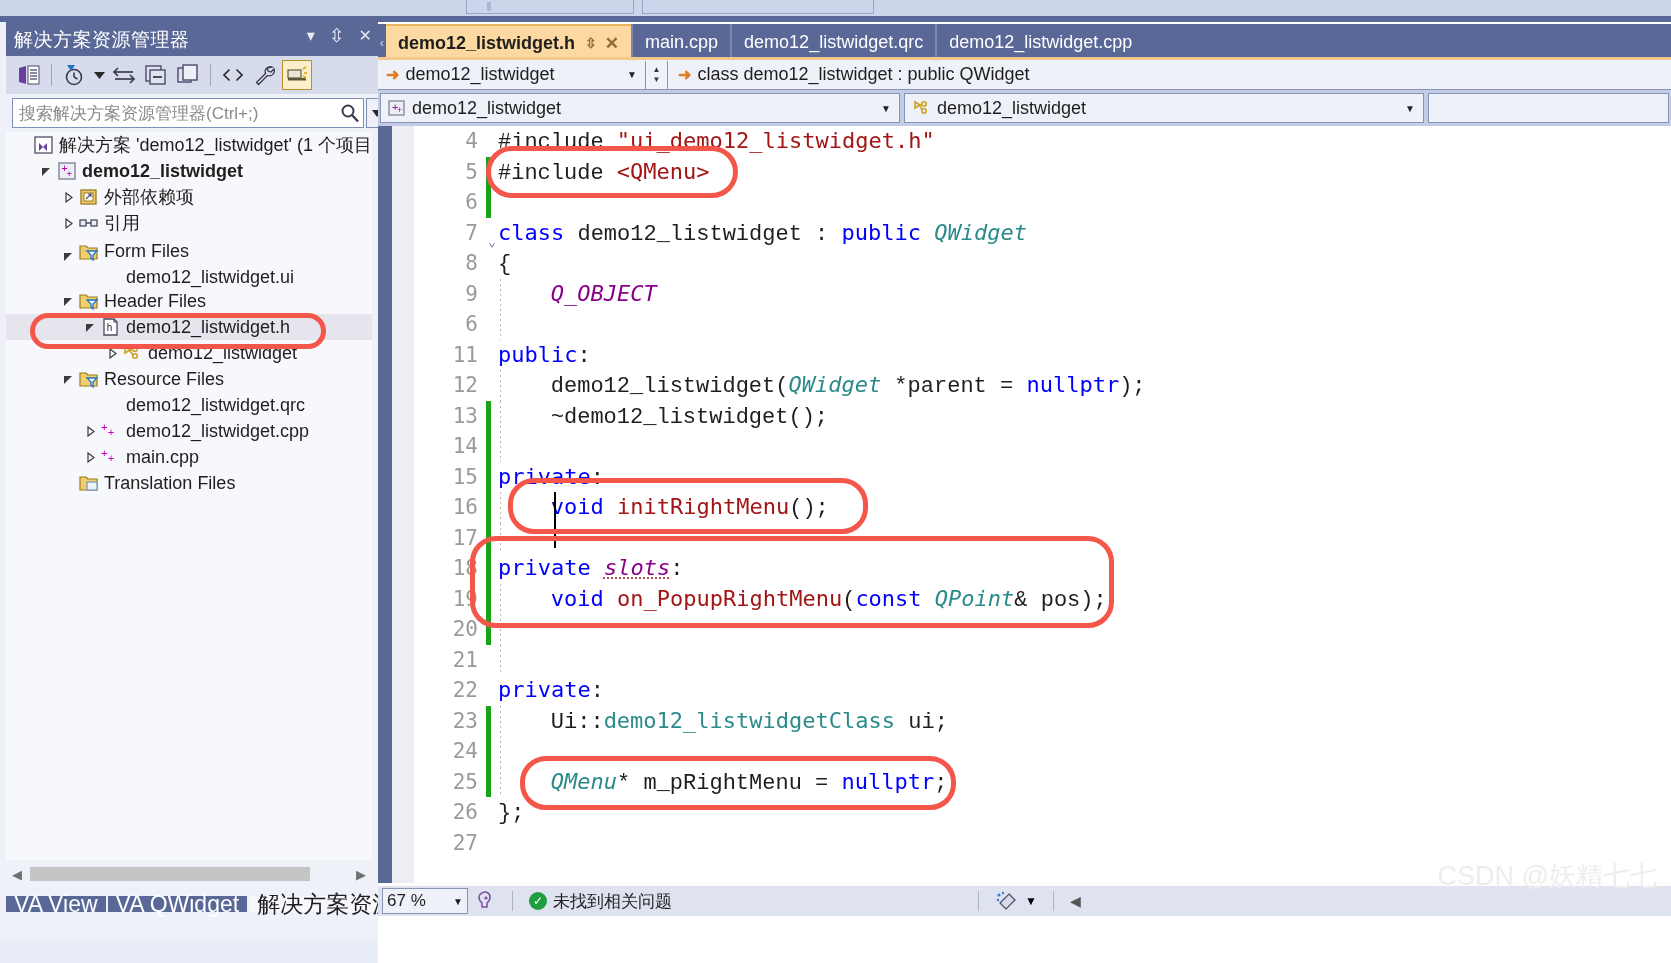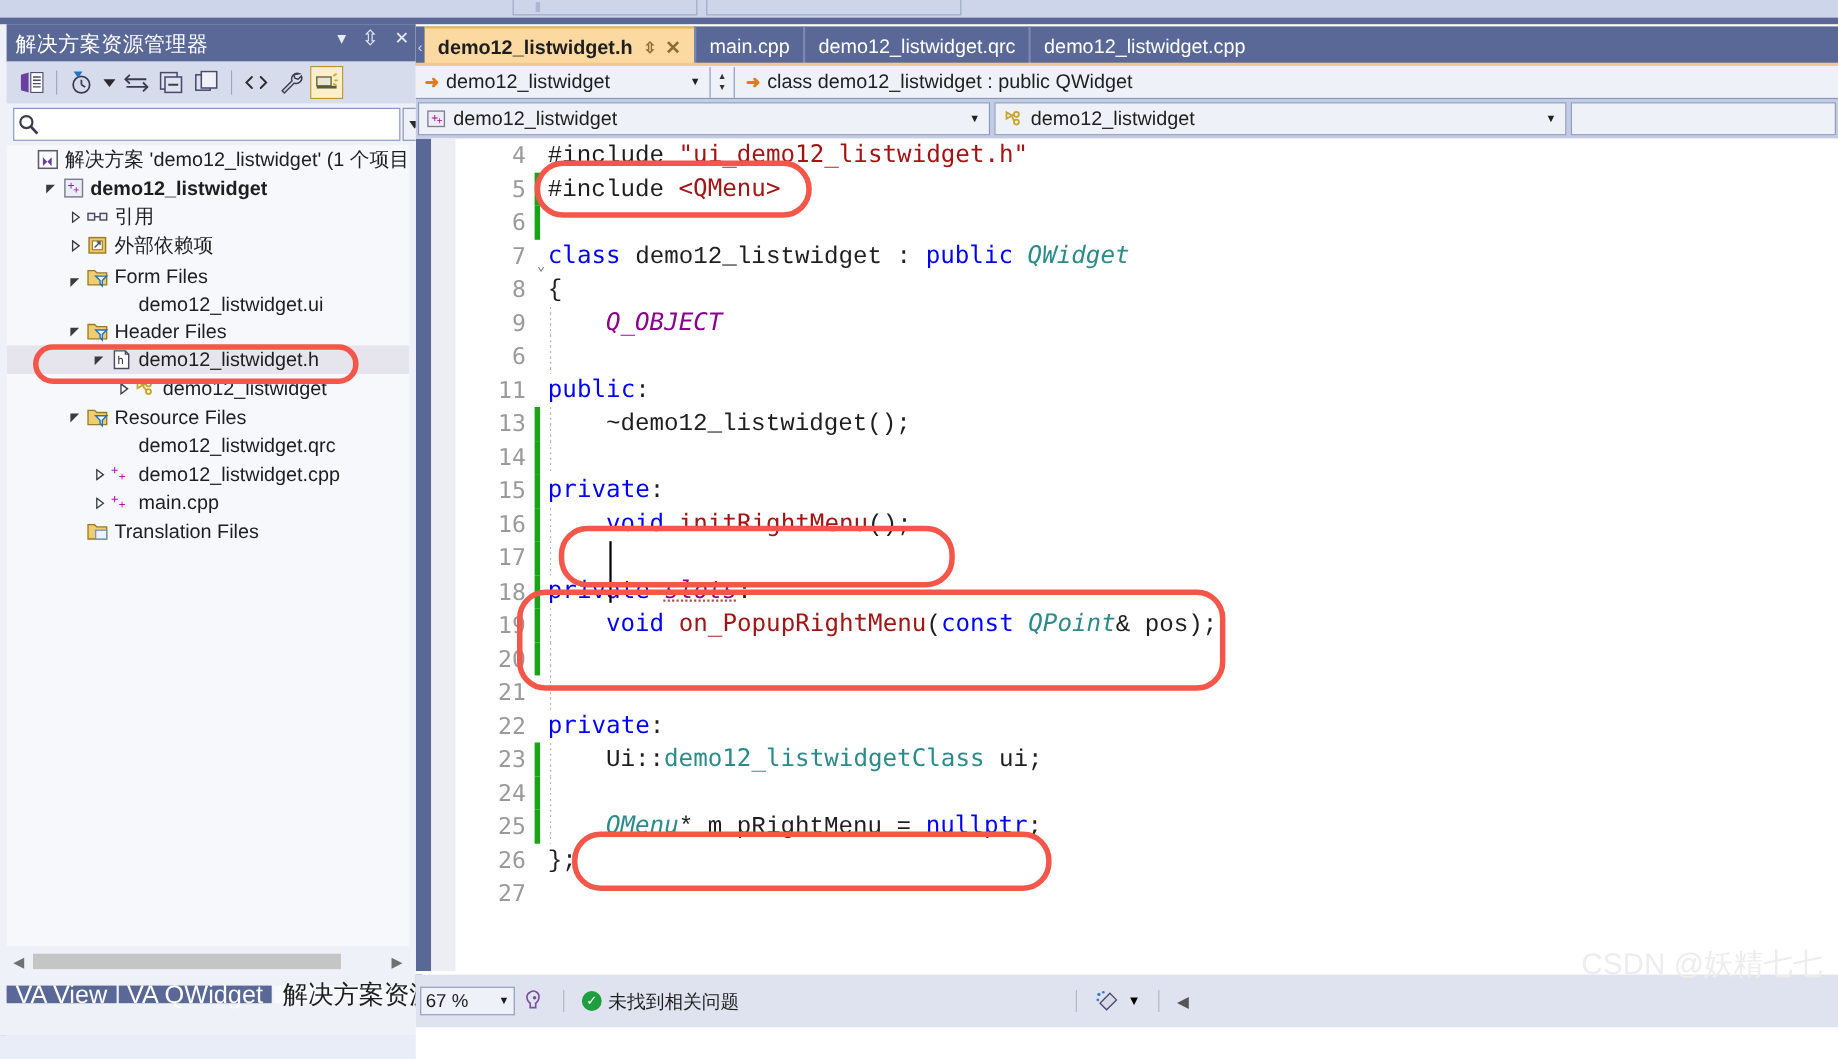--- a/index.html
+++ b/index.html
@@ -109,21 +109,21 @@
   .k-purple{color:#8a008a;}
   .k-black{color:#1e1e1e;font-family:Liberation Mono, monospace;}
   .k-italic{font-style:italic;}
   .k-sq{text-decoration:underline;text-decoration-style:dotted;text-decoration-color:#b05050;}
 
   
   .rbox{position:absolute;border:5px solid #f4564a;border-radius:26px;box-sizing:border-box;pointer-events:none;}
 
   
   .statusbar{position:absolute;left:378px;top:883px;width:1293px;height:80px;background:#fff;}
-  .sb{position:absolute;left:378px;top:886px;width:1293px;height:48px;background:#dfe3ef;
+  .sb{position:absolute;left:378px;top:886px;width:1293px;height:30px;background:#dfe3ef;
       display:flex;align-items:center;}
   .sbcell{height:28px;display:flex;align-items:center;padding:0 6px;}
   .zoombox{width:86px;border:1px solid #8795b8;background:#eef1f8;box-sizing:border-box;
            display:flex;align-items:center;justify-content:space-between;padding:0 4px;height:26px;margin-left:4px;}
   .zoombox span{font-size:17px;color:#1e1e1e;}
   .sbtxt{font-size:17px;color:#1e1e1e;white-space:nowrap;}
   .okdot{width:18px;height:18px;border-radius:50%;background:#1e9e3e;color:#fff;font-size:12px;
          display:flex;align-items:center;justify-content:center;margin-right:6px;}
   .sbsep{width:1px;height:20px;background:#aab3c9;margin:0 10px;}
   .sbleftedge{position:absolute;left:378px;top:886px;width:6px;height:30px;background:#5a6898;}
@@ -227,20 +227,21 @@
         <g stroke="#d9a520" stroke-width="1.6">
             <line x1="17" y1="4" x2="20" y2="2"></line>
             <line x1="18" y1="8" x2="21" y2="8"></line>
             <line x1="17" y1="11" x2="20" y2="13"></line>
           </g>
       </svg>
     </div>
   </div>
 
   <div class="sesearch">
+    <div class="ph">搜索解决方案资源管理器(Ctrl+;)</div>
     <div class="mag">
       <svg width="20" height="20" viewBox="0 0 20 20">
         <circle cx="8" cy="8" r="5.5" fill="none" stroke="#3b3b4f" stroke-width="2"></circle>
         <line x1="12" y1="12" x2="18" y2="18.5" stroke="#3b3b4f" stroke-width="2.4"></line>
       </svg>
     </div>
   </div>
   <div class="sedrop">
     <svg width="10" height="7" viewBox="0 0 10 7">
         <path d="M0 0 L10 0 L5 7 Z" fill="#2a2a2a"></path>
@@ -275,41 +276,41 @@
         <div class="lbl bold">demo12_listwidget</div>
       </div>
       <div class="row" style="padding-left: 54px;">
         <div class="arrow">
           <svg width="11" height="11" viewBox="0 0 11 11">
             <path d="M3 1 L9 5.5 L3 10 Z" fill="none" stroke="#3b3b3b" stroke-width="1.2"></path>
           </svg>
         </div>
         <div class="ico">
           <svg width="22" height="20" viewBox="0 0 22 20">
+            <rect x="3" y="3" width="15" height="14" fill="#f0c868" stroke="#9a7a22" stroke-width="1.3"></rect>
+            <rect x="6" y="6" width="9" height="8" fill="#fff" stroke="#9a7a22" stroke-width="1"></rect>
+            <path d="M8 12 L13 7 M10 7 L13 7 L13 10" stroke="#4a4a6a" stroke-width="1.2" fill="none"></path>
+          </svg>
+        </div>
+        <div class="lbl">外部依赖项</div>
+      </div>
+      <div class="row" style="padding-left: 54px;">
+        <div class="arrow">
+          <svg width="11" height="11" viewBox="0 0 11 11">
+            <path d="M3 1 L9 5.5 L3 10 Z" fill="none" stroke="#3b3b3b" stroke-width="1.2"></path>
+          </svg>
+        </div>
+        <div class="ico">
+          <svg width="22" height="20" viewBox="0 0 22 20">
             <rect x="2" y="7" width="6" height="6" fill="#eceef4" stroke="#4a4a5e" stroke-width="1.3"></rect>
             <rect x="13" y="7" width="6" height="6" fill="#eceef4" stroke="#4a4a5e" stroke-width="1.3"></rect>
             <line x1="8" y1="10" x2="13" y2="10" stroke="#4a4a5e" stroke-width="1.5"></line>
           </svg>
         </div>
         <div class="lbl">引用</div>
-      </div>
-      <div class="row" style="padding-left: 54px;">
-        <div class="arrow">
-          <svg width="11" height="11" viewBox="0 0 11 11">
-            <path d="M3 1 L9 5.5 L3 10 Z" fill="none" stroke="#3b3b3b" stroke-width="1.2"></path>
-          </svg>
-        </div>
-        <div class="ico">
-          <svg width="22" height="20" viewBox="0 0 22 20">
-            <rect x="3" y="3" width="15" height="14" fill="#f0c868" stroke="#9a7a22" stroke-width="1.3"></rect>
-            <rect x="6" y="6" width="9" height="8" fill="#fff" stroke="#9a7a22" stroke-width="1"></rect>
-            <path d="M8 12 L13 7 M10 7 L13 7 L13 10" stroke="#4a4a6a" stroke-width="1.2" fill="none"></path>
-          </svg>
-        </div>
-        <div class="lbl">外部依赖项</div>
       </div>
       <div class="row" style="padding-left: 54px; align-items: flex-end;">
         <div class="arrow">
           <svg width="11" height="11" viewBox="0 0 11 11">
             <path d="M1 2 L9 2 L1 10 Z" fill="#3b3b3b"></path>
           </svg>
         </div>
         <div class="ico">
           <svg width="22" height="20" viewBox="0 0 22 20">
             <path d="M2 4 L8 4 L10 6 L19 6 L19 17 L2 17 Z" fill="#f0cd6d" stroke="#9a7a22" stroke-width="1.2"></path>
@@ -519,20 +520,21 @@
     <div class="gutterbg"></div>
     <div class="clines" id="clines">
         <div class="cl"><span class="ln">4</span><span class="ctext"><span class="k-black">#include </span><span class="k-darkred">"ui_demo12_listwidget.h"</span></span></div>
         <div class="cl"><span class="ln">5</span><span class="chgbar green"></span><span class="ctext"><span class="k-black">#include </span><span class="k-darkred">&lt;QMenu&gt;</span></span></div>
         <div class="cl"><span class="ln">6</span><span class="chgbar green"></span><span class="ctext"></span></div>
         <div class="cl"><span class="ln">7</span><span class="fold">⌄</span><span class="ctext"><span class="k-blue">class</span><span class="k-black"> demo12_listwidget : </span><span class="k-blue">public</span><span class="k-black"> </span><span class="k-teal k-italic">QWidget</span></span></div>
         <div class="cl"><span class="ln">8</span><span class="ctext"><span class="k-black">{</span></span></div>
         <div class="cl"><span class="ln">9</span><span class="indent"></span><span class="ctext"><span class="k-black">    </span><span class="k-purple k-italic">Q_OBJECT</span></span></div>
         <div class="cl"><span class="ln">6</span><span class="indent"></span><span class="ctext"></span></div>
         <div class="cl"><span class="ln">11</span><span class="ctext"><span class="k-blue">public</span><span class="k-black">:</span></span></div>
+        <div class="cl"><span class="ln">12</span><span class="indent"></span><span class="ctext"><span class="k-black">    demo12_listwidget(</span><span class="k-teal k-italic">QWidget</span><span class="k-black"> *parent = </span><span class="k-blue">nullptr</span><span class="k-black">);</span></span></div>
         <div class="cl"><span class="ln">13</span><span class="chgbar green"></span><span class="indent"></span><span class="ctext"><span class="k-black">    ~demo12_listwidget();</span></span></div>
         <div class="cl"><span class="ln">14</span><span class="chgbar green"></span><span class="indent"></span><span class="ctext"></span></div>
         <div class="cl"><span class="ln">15</span><span class="chgbar green"></span><span class="ctext"><span class="k-blue">private</span><span class="k-black">:</span></span></div>
         <div class="cl"><span class="ln">16</span><span class="chgbar green"></span><span class="indent"></span><span class="ctext"><span class="k-black">    </span><span class="k-blue">void</span><span class="k-black"> </span><span class="k-darkred">initRightMenu</span><span class="k-black">();</span></span></div>
         <div class="cl"><span class="ln">17</span><span class="chgbar green"></span><span class="indent"></span><span class="ctext"></span></div>
         <div class="cl"><span class="ln">18</span><span class="chgbar green"></span><span class="ctext"><span class="k-blue">private</span><span class="k-black"> </span><span class="k-purple k-italic k-sq">slots</span><span class="k-black">:</span></span></div>
         <div class="cl"><span class="ln">19</span><span class="chgbar green"></span><span class="indent"></span><span class="ctext"><span class="k-black">    </span><span class="k-blue">void</span><span class="k-black"> </span><span class="k-darkred">on_PopupRightMenu</span><span class="k-black">(</span><span class="k-blue">const</span><span class="k-black"> </span><span class="k-teal k-italic">QPoint</span><span class="k-black">&amp; pos);</span></span></div>
         <div class="cl"><span class="ln">20</span><span class="chgbar green"></span><span class="indent"></span><span class="ctext"></span></div>
         <div class="cl"><span class="ln">21</span><span class="indent"></span><span class="ctext"></span></div>
         <div class="cl"><span class="ln">22</span><span class="ctext"><span class="k-blue">private</span><span class="k-black">:</span></span></div>

